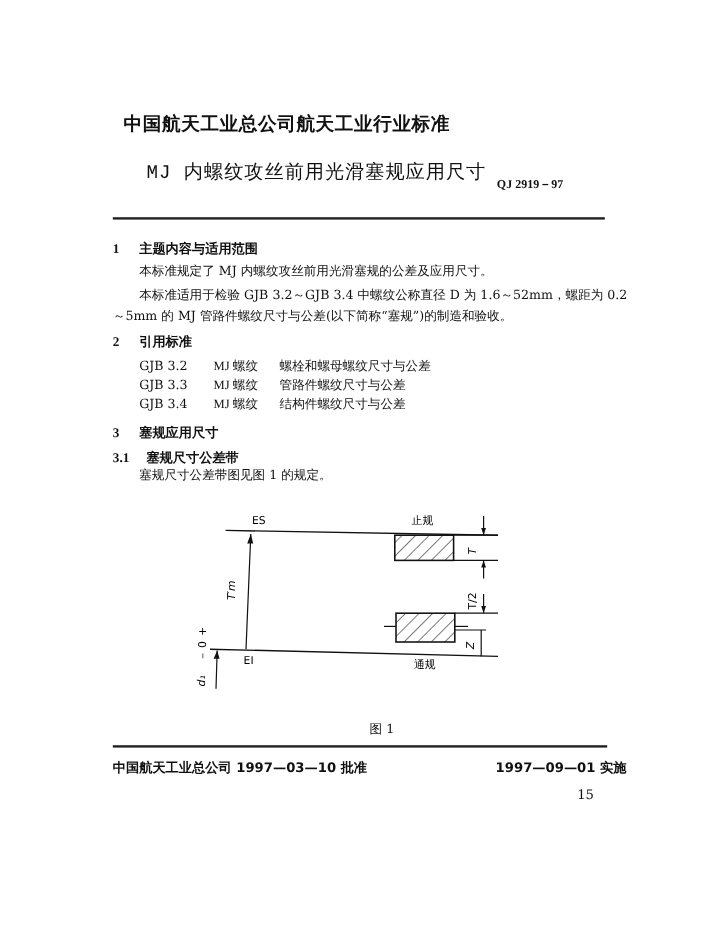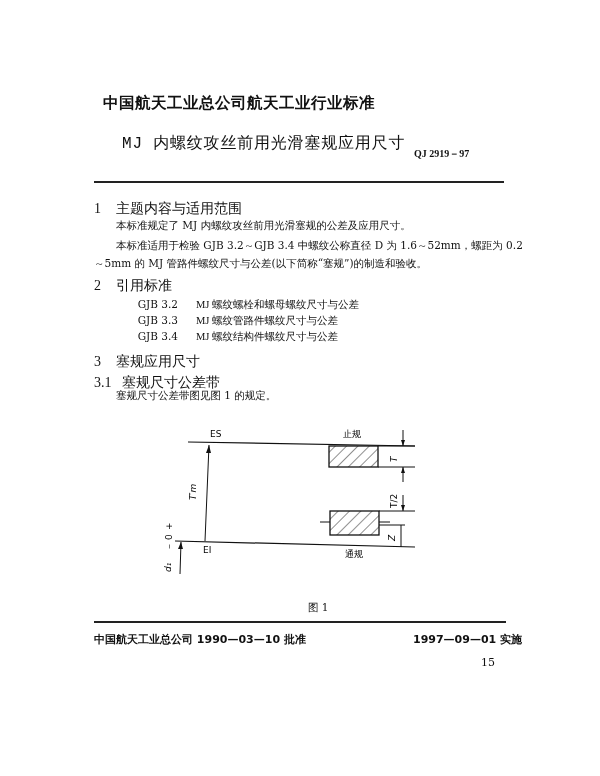--- a/index.html
+++ b/index.html
@@ -2,25 +2,25 @@
 <html><head>
 <meta charset="utf-8">
 <style>
   html, body { margin: 0; padding: 0; }
   body { width: 600px; height: 776px; background: #ffffff; position: relative; overflow: hidden; color: #111; font-family: "DejaVu Serif", serif; }
   .abs { position: absolute; white-space: nowrap; }
   .org { left: 103px; top: 93px; font-size: 15.5px; font-weight: bold; font-family: "DejaVu Sans", sans-serif; letter-spacing: 0.5px; }
   .code { left: 414px; top: 115px; font-size: 10px; font-weight: bold; font-family: "Liberation Serif", serif; margin-top: 32px; }
   .title { left: 122px; top: 133px; font-size: 16px; font-family: Liberation Mono, monospace; letter-spacing: 0.8px; }
   .rule-top { left: 94px; top: 181px; width: 410px; height: 1.5px; background: #222; }
-  .h1 { font-size: 14px; font-weight: normal; font-family: "DejaVu Sans", sans-serif; }
+  .h1 { font-size: 11px; font-weight: bold; font-family: "DejaVu Sans", sans-serif; }
   .h1 .num { display: inline-block; width: 22px; font-family: "Liberation Serif", serif; }
   .p { font-size: 10.5px; font-family: "DejaVu Serif", serif; }
   .ref { font-size: 10.5px; font-family: "DejaVu Serif", serif; }
-  .ref span { display: inline-block; text-align: right; }
+  .ref span { display: inline-block; }
   .ref .c1 { width: 62px; }
   .ref .c2 { width: 55px; font-family: Liberation Serif, serif; }
   .caption { left: 288px; top: 601px; font-size: 10.5px; padding-left: 20px; }
   .rule-bot { left: 94px; top: 621px; width: 412px; height: 1.5px; background: #222; }
   .footl { left: 94px; top: 632px; font-size: 11px; font-weight: bold; font-family: "DejaVu Sans", sans-serif; }
   .footr { left: 413px; top: 632px; font-size: 11px; font-weight: bold; font-family: "DejaVu Sans", sans-serif; }
   .page { left: 481px; top: 656px; font-size: 11px; }
   svg text { font-family: "DejaVu Sans", sans-serif; }
 </style>
 </head>
@@ -106,15 +106,15 @@
   <text transform="translate(397,508) rotate(-90)" font-size="9">T/2</text>
   <text transform="translate(395,541) rotate(-90)" font-size="9" font-style="italic">Z</text>
   <text transform="translate(172,530) rotate(-90)" font-size="9">+</text>
   <text transform="translate(172,540) rotate(-90)" font-size="9">0</text>
   <text transform="translate(172,551) rotate(-90)" font-size="9">－</text>
   <text transform="translate(171,572) rotate(-90)" font-size="9" font-style="italic">d₁</text>
 </svg>
 
 <div class="abs caption">图 1</div>
 <div class="abs rule-bot"></div>
-<div class="abs footl">中国航天工业总公司 1990—03—10 批准</div>
+<div class="abs footl">中国航天工业总公司 1997—03—10 批准</div>
 <div class="abs footr">1997—09—01 实施</div>
 <div class="abs page">15</div>
 
 </body></html>

